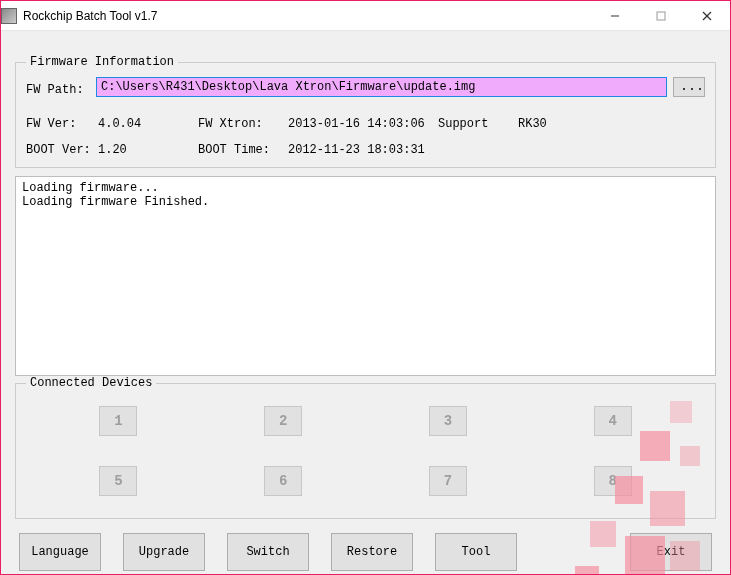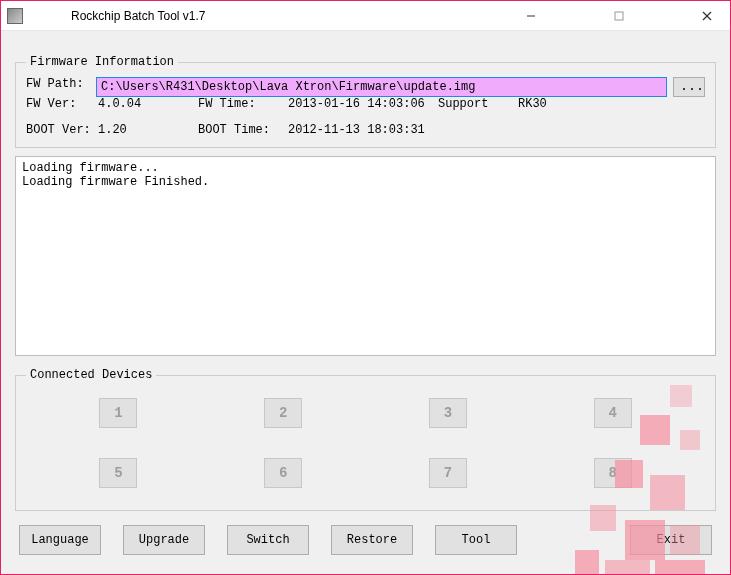--- a/index.html
+++ b/index.html
@@ -17,23 +17,21 @@
     display: flex;
     flex-direction: column;
     position: relative;
     overflow: hidden;
   }
   .titlebar {
     height: 30px;
     background: #fff;
     display: flex;
     align-items: center;
-    padding-left: 6px;
     border-bottom: 1px solid #e6e6e6;
-    gap: 42px;
   }
   .titlebar .icon {
     width: 16px; height: 16px;
     margin-right: 6px;
     background: linear-gradient(135deg,#888,#ccc);
     border:1px solid #666;
   }
   .titlebar .title { flex:1; color:#000; }
   .winbtn {
     width: 46px; height:30px;
@@ -52,21 +50,21 @@
     border:1px solid #ccc;
     margin:0 0 8px 0;
     padding:8px 10px 10px 10px;
     position:relative;
   }
   fieldset.groupbox legend {
     padding:0 4px;
     color:#000;
     font-family: "Courier New",monospace;
   }
-  .row { display:flex; align-items:flex-start; margin-bottom:0; }
+  .row { display:flex; align-items:flex-end; margin-bottom:20px; }
   .lbl { font-family:"Courier New",monospace; }
   .fw-path-row .lbl { width:70px; }
   .fw-path-input {
     flex:1;
     height:20px;
     border:1px solid #1e88e5;
     background:#f0abfc;
     font-family:"Courier New",monospace;
     font-size:12px;
     padding:1px 4px;
@@ -89,21 +87,21 @@
     font-family:"Courier New",monospace;
   }
   .log {
     height:200px;
     background:#fff;
     border:1px solid #bdbdbd;
     padding:4px 6px;
     font-family:"Courier New",monospace;
     white-space:pre;
     overflow:auto;
-    margin-bottom:12px;
+    margin-bottom:0;
   }
   .devices-grid {
     display:grid;
     grid-template-columns: repeat(4, 1fr);
     column-gap: 100px;
     row-gap: 30px;
     padding: 8px 60px 12px 60px;
   }
   .dev {
     width:38px; height:30px;
@@ -115,21 +113,21 @@
     font-size:14px;
     justify-self:center;
   }
   .bottom-buttons {
     display:flex;
     gap: 22px;
     padding: 6px 4px;
     justify-content:flex-start;
   }
   .btn {
-    width:82px; height:30px;
+    width:82px; height:38px;
     background:#e1e1e1;
     border:1px solid #adadad;
     font-family:"Courier New",monospace;
     font-size:12px;
     cursor:pointer;
     text-align:center;
     line-height:18px;
   }
   .btn-spacer { flex:1; }
   
@@ -176,29 +174,29 @@
 
       <div class="row fw-path-row">
         <span class="lbl">FW Path:</span>
         <input class="fw-path-input" value="C:\Users\R431\Desktop\Lava Xtron\Firmware\update.img" style="">
         <button class="browse-btn">...</button>
       </div>
 
       <div class="info-grid">
         <span class="lbl">FW Ver:</span>
         <span>4.0.04</span>
-        <span class="lbl">FW Time:</span>
+        <span class="lbl">FW Xtron:</span>
         <span>2013-01-16 14:03:06</span>
         <span class="lbl">Support</span>
         <span>RK30</span>
 
         <span class="lbl">BOOT Ver:</span>
         <span>1.20</span>
         <span class="lbl">BOOT Time:</span>
-        <span>2012-11-13 18:03:31</span>
+        <span>2012-11-23 18:03:31</span>
         <span></span>
           <span></span>
       </div>
     </fieldset>
 
     <div class="log"><span>Loading firmware...</span>
 <span>Loading firmware Finished.</span></div>
 
     <fieldset class="groupbox">
       <legend>Connected Devices</legend>

